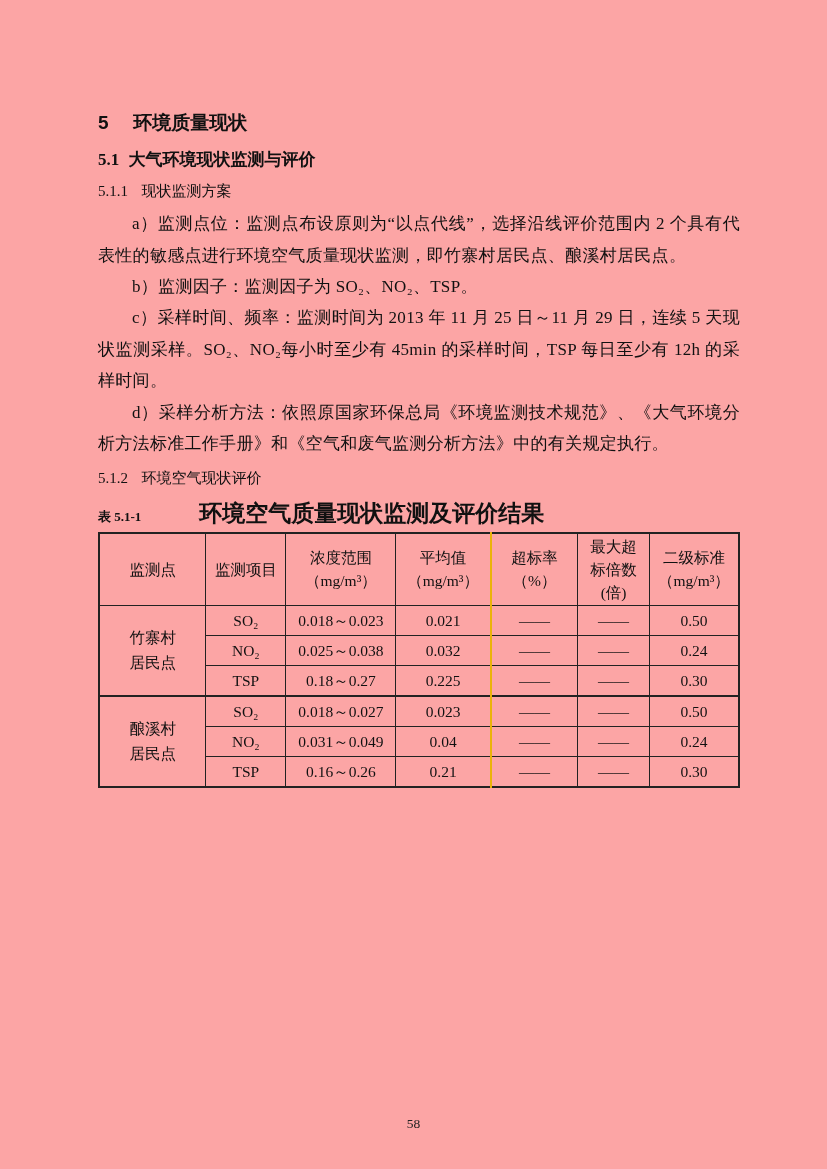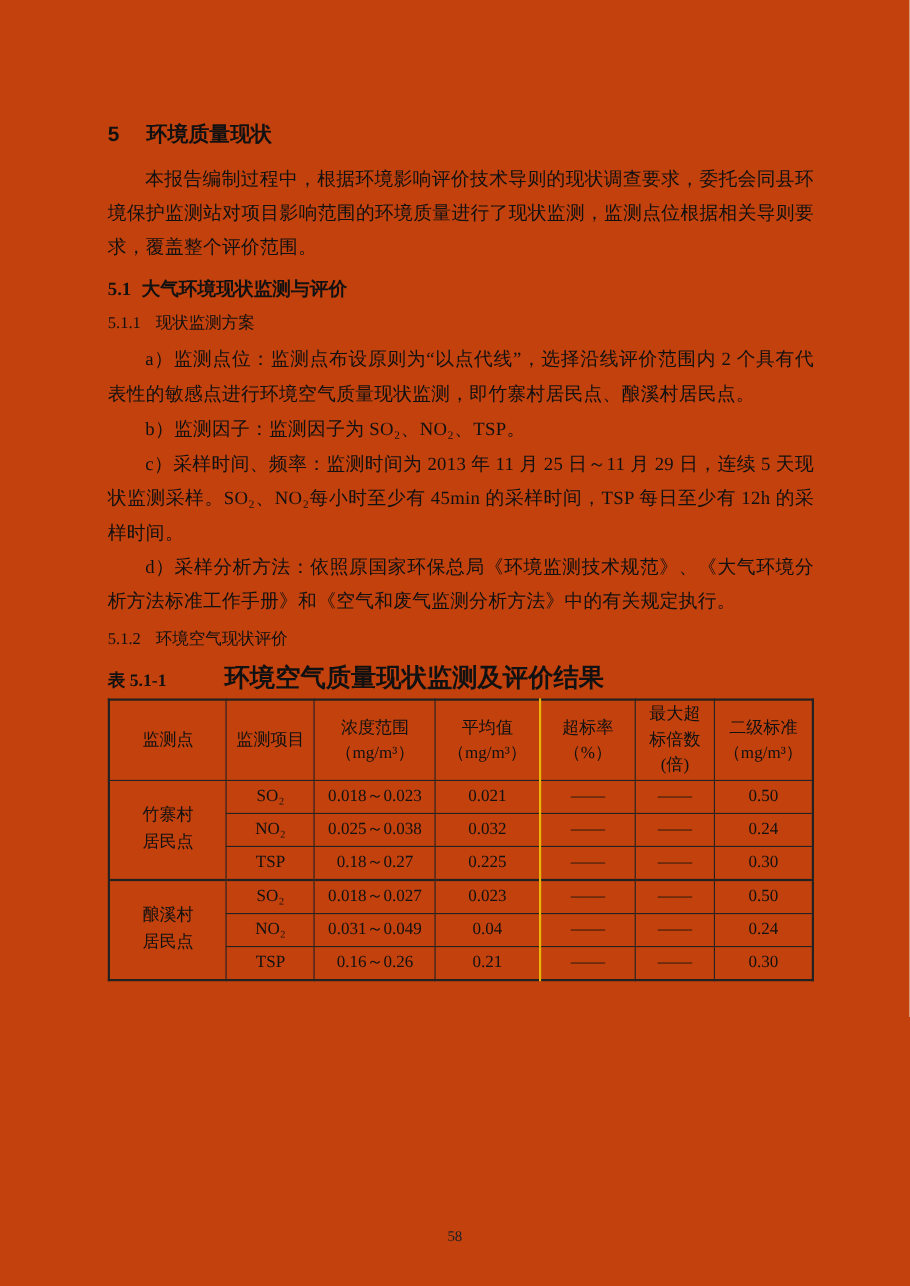--- a/index.html
+++ b/index.html
@@ -1,20 +1,20 @@
 <!DOCTYPE html>
 <html><head>
 <meta charset="utf-8">
 <style>
   html,body { margin:0; padding:0; background:#ffffff; }
   .page {
     position: relative;
     width: 827px;
     height: 1169px;
-    background: #c2410c;
+    background: #fca5a5;
     color: #111;
     font-family: "Liberation Serif","DejaVu Serif","DejaVu Sans",serif;
     font-size: 17px;
     overflow: hidden;
   }
   .content {
     position: absolute;
     left: 98px;
     top: 110px;
     width: 642px;
@@ -50,21 +50,21 @@
     line-height: 1.6;
   }
   .h3 .num { margin-right: 0.9em; }
   .table-caption {
     display: flex;
     align-items: baseline;
     margin: 8px 0 3px 0;
   }
   .table-caption .tlabel {
     font-weight: bold;
-    font-size: 16px;
+    font-size: 13px;
     white-space: nowrap;
   }
   .table-caption .tcap {
     flex: 1;
     text-align: center;
     font-family: "Liberation Sans","DejaVu Sans",sans-serif;
     font-weight: bold;
     font-size: 23px;
     padding-right: 6em;
   }
@@ -102,21 +102,20 @@
 </head>
 <body>
 
 <div class="page">
   <div class="content">
 
     <div class="h1">
       <span class="num">5</span><span>环境质量现状</span>
     </div>
 
-    <p class="body indent">本报告编制过程中，根据环境影响评价技术导则的现状调查要求，委托会同县环境保护监测站对项目影响范围的环境质量进行了现状监测，监测点位根据相关导则要求，覆盖整个评价范围。</p>
 
     <div class="h2">
       <span class="num">5.1</span><span>大气环境现状监测与评价</span>
     </div>
 
     <div class="h3">
       <span class="num">5.1.1</span><span>现状监测方案</span>
     </div>
 
     <p class="body indent">a）监测点位：监测点布设原则为“以点代线”，选择沿线评价范围内 2 个具有代表性的敏感点进行环境空气质量现状监测，即竹寨村居民点、酿溪村居民点。</p>

